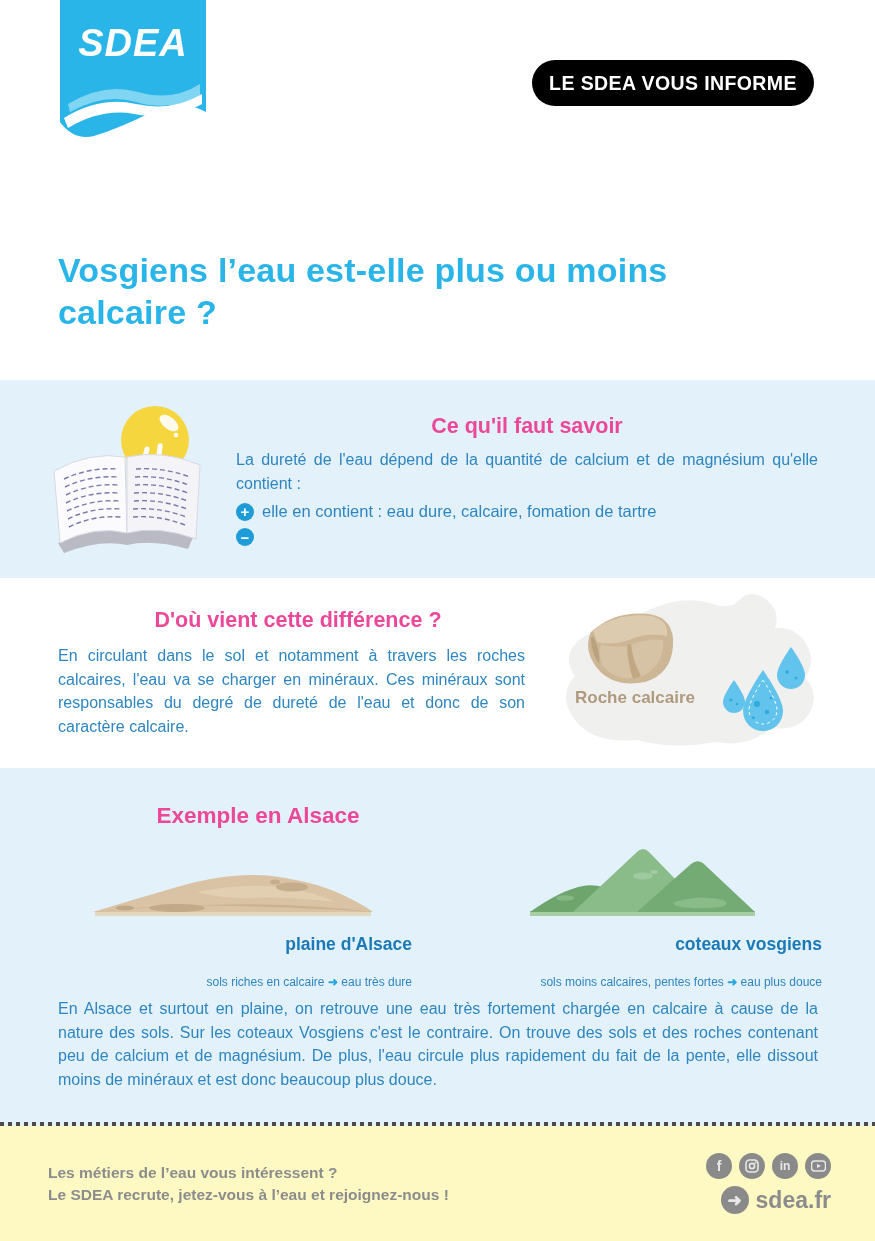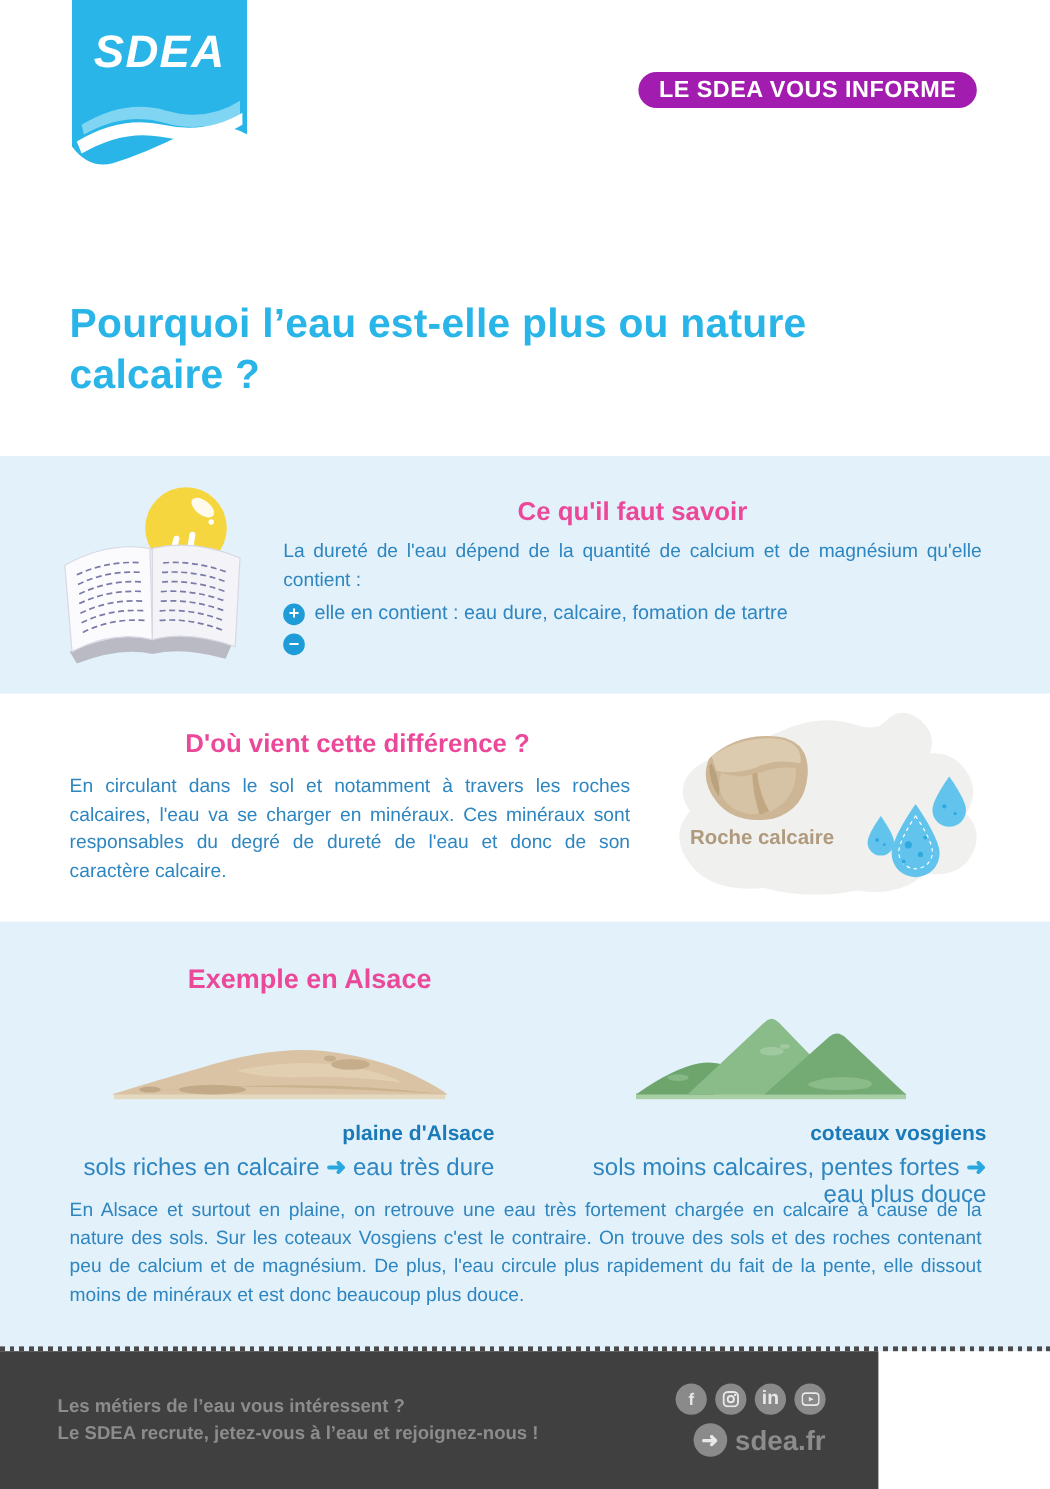--- a/index.html
+++ b/index.html
@@ -6,21 +6,21 @@
   body{
     width:875px;height:1241px;position:relative;background:#ffffff;
     font-family:"Liberation Sans", sans-serif;overflow:hidden;
     -webkit-font-smoothing:antialiased;
   }
   .abs{position:absolute;}
 
   
   .logo-wrap{left:60px;top:0;width:146px;height:146px;font-style:italic;}
   .badge{
-    left:532px;top:60px;width:282px;height:30px;background:#a21caf;
+    left:532px;top:60px;width:282px;height:46px;background:#000000;
     border-radius:24px;display:flex;align-items:center;justify-content:center;
     color:#ffffff;font-weight:700;font-size:19.5px;letter-spacing:.4px;
   }
 
   
   .main-title{
     left:58px;top:226px;width:700px;color:#29b5e8;font-size:34px;
     font-weight:800;line-height:1.24;letter-spacing:.2px;
   }
 
@@ -47,30 +47,30 @@
   }
 
   
   .sec3{left:0;top:768px;width:875px;height:358px;background:#e3f1fa;}
   .sec3-heading{left:58px;top:803px;width:400px;font-size:22.5px;}
   .col{position:absolute;top:848px;width:360px;text-align:right;}
   .col-left{left:52px;}
   .col-right{left:462px;}
   .col .illo{height:72px;display:flex;align-items:flex-end;justify-content:center;}
   .col-title{color:#1a7ab8;font-size:17.5px;font-weight:700;margin-top:14px;}
-  .col-sub{color:#2e86c1;font-size:20px;margin-top:5px;}
+  .col-sub{color:#2e86c1;font-size:12px;margin-top:20px;}
   .arrow-glyph{color:#29a8dd;font-weight:700;}
   .sec3-body{left:58px;top:997px;width:760px;}
 
   
   .dots{
     left:0;top:1122px;width:875px;height:4px;
     background:repeating-linear-gradient(90deg,#4a4a4a 0 4px,transparent 4px 8px);
   }
-  .footer{left:0;top:1126px;width:732px;height:115px;background:#404040;}
+  .footer{left:0;top:1126px;width:875px;height:115px;background:#fef9c3;}
   .footer-text{
     position:absolute;left:48px;top:36px;color:#8c8c8c;font-weight:700;
     font-size:15.5px;line-height:1.42;
   }
   .social-row{position:absolute;right:44px;top:27px;display:flex;gap:7px;}
   .soc{
     width:26px;height:26px;border-radius:50%;background:#8a8a8a;color:#e9e8e7;
     display:flex;align-items:center;justify-content:center;
     font-weight:700;font-size:14px;cursor:pointer;
   }
@@ -94,21 +94,21 @@
     <path d="M8,104 Q44,82 78,92 Q112,102 140,84 L140,96 Q110,112 76,102 Q44,93 10,112 Z" fill="#8fdbf5" opacity="0.85"></path>
     <path d="M4,118 Q40,96 76,104 Q112,112 142,94 L142,104 Q112,122 74,114 Q42,108 8,128 Z" fill="#ffffff"></path>
     <text x="73" y="56" text-anchor="middle" font-family="Liberation Sans, sans-serif" font-size="38" font-weight="700" fill="#ffffff" letter-spacing="1">SDEA</text>
   </svg>
 </div>
 
 <div class="abs badge">
   <span>LE SDEA VOUS INFORME</span>
 </div>
 
-<h1 class="abs main-title">Pourquoi l’eau est-elle plus ou nature calcaire ?</h1>
+<h1 class="abs main-title">Vosgiens l’eau est-elle plus ou moins calcaire ?</h1>
 
 <div class="abs sec1"></div>
 
 <div class="abs book-illo">
   <svg width="170" height="168" viewBox="0 0 170 168">
 
     <circle cx="113" cy="47" r="34" fill="#f6d63e"></circle>
     <path d="M93,70 Q113,86 133,70 L129,92 H97 Z" fill="#f6d63e"></path>
     <ellipse cx="127" cy="30" rx="11" ry="6" transform="rotate(38 127 30)" fill="#ffffff" opacity="0.9"></ellipse>
     <circle cx="134" cy="42" r="2.3" fill="#ffffff"></circle>
@@ -247,21 +247,21 @@
     <span class="soc">
       <span>f</span>
     </span>
     <span class="soc">
       <svg width="14" height="14" viewBox="0 0 14 14">
         <rect x="1" y="1" width="12" height="12" rx="3.5" fill="none" stroke="#e9e8e7" stroke-width="1.6"></rect>
         <circle cx="7" cy="7" r="2.6" fill="none" stroke="#e9e8e7" stroke-width="1.6"></circle>
         <circle cx="10.6" cy="3.4" r="1" fill="#e9e8e7"></circle>
       </svg>
     </span>
-    <span class="soc" style="font-size:16px;">
+    <span class="soc" style="font-size:12px;">
       <span>in</span>
     </span>
     <span class="soc">
       <svg width="15" height="12" viewBox="0 0 15 12">
         <rect x="0.5" y="1" width="14" height="10" rx="3" fill="none" stroke="#e9e8e7" stroke-width="1.5"></rect>
         <path d="M6,4 L10,6 L6,8 Z" fill="#e9e8e7"></path>
       </svg>
     </span>
   </div>
   <div class="site-row">

